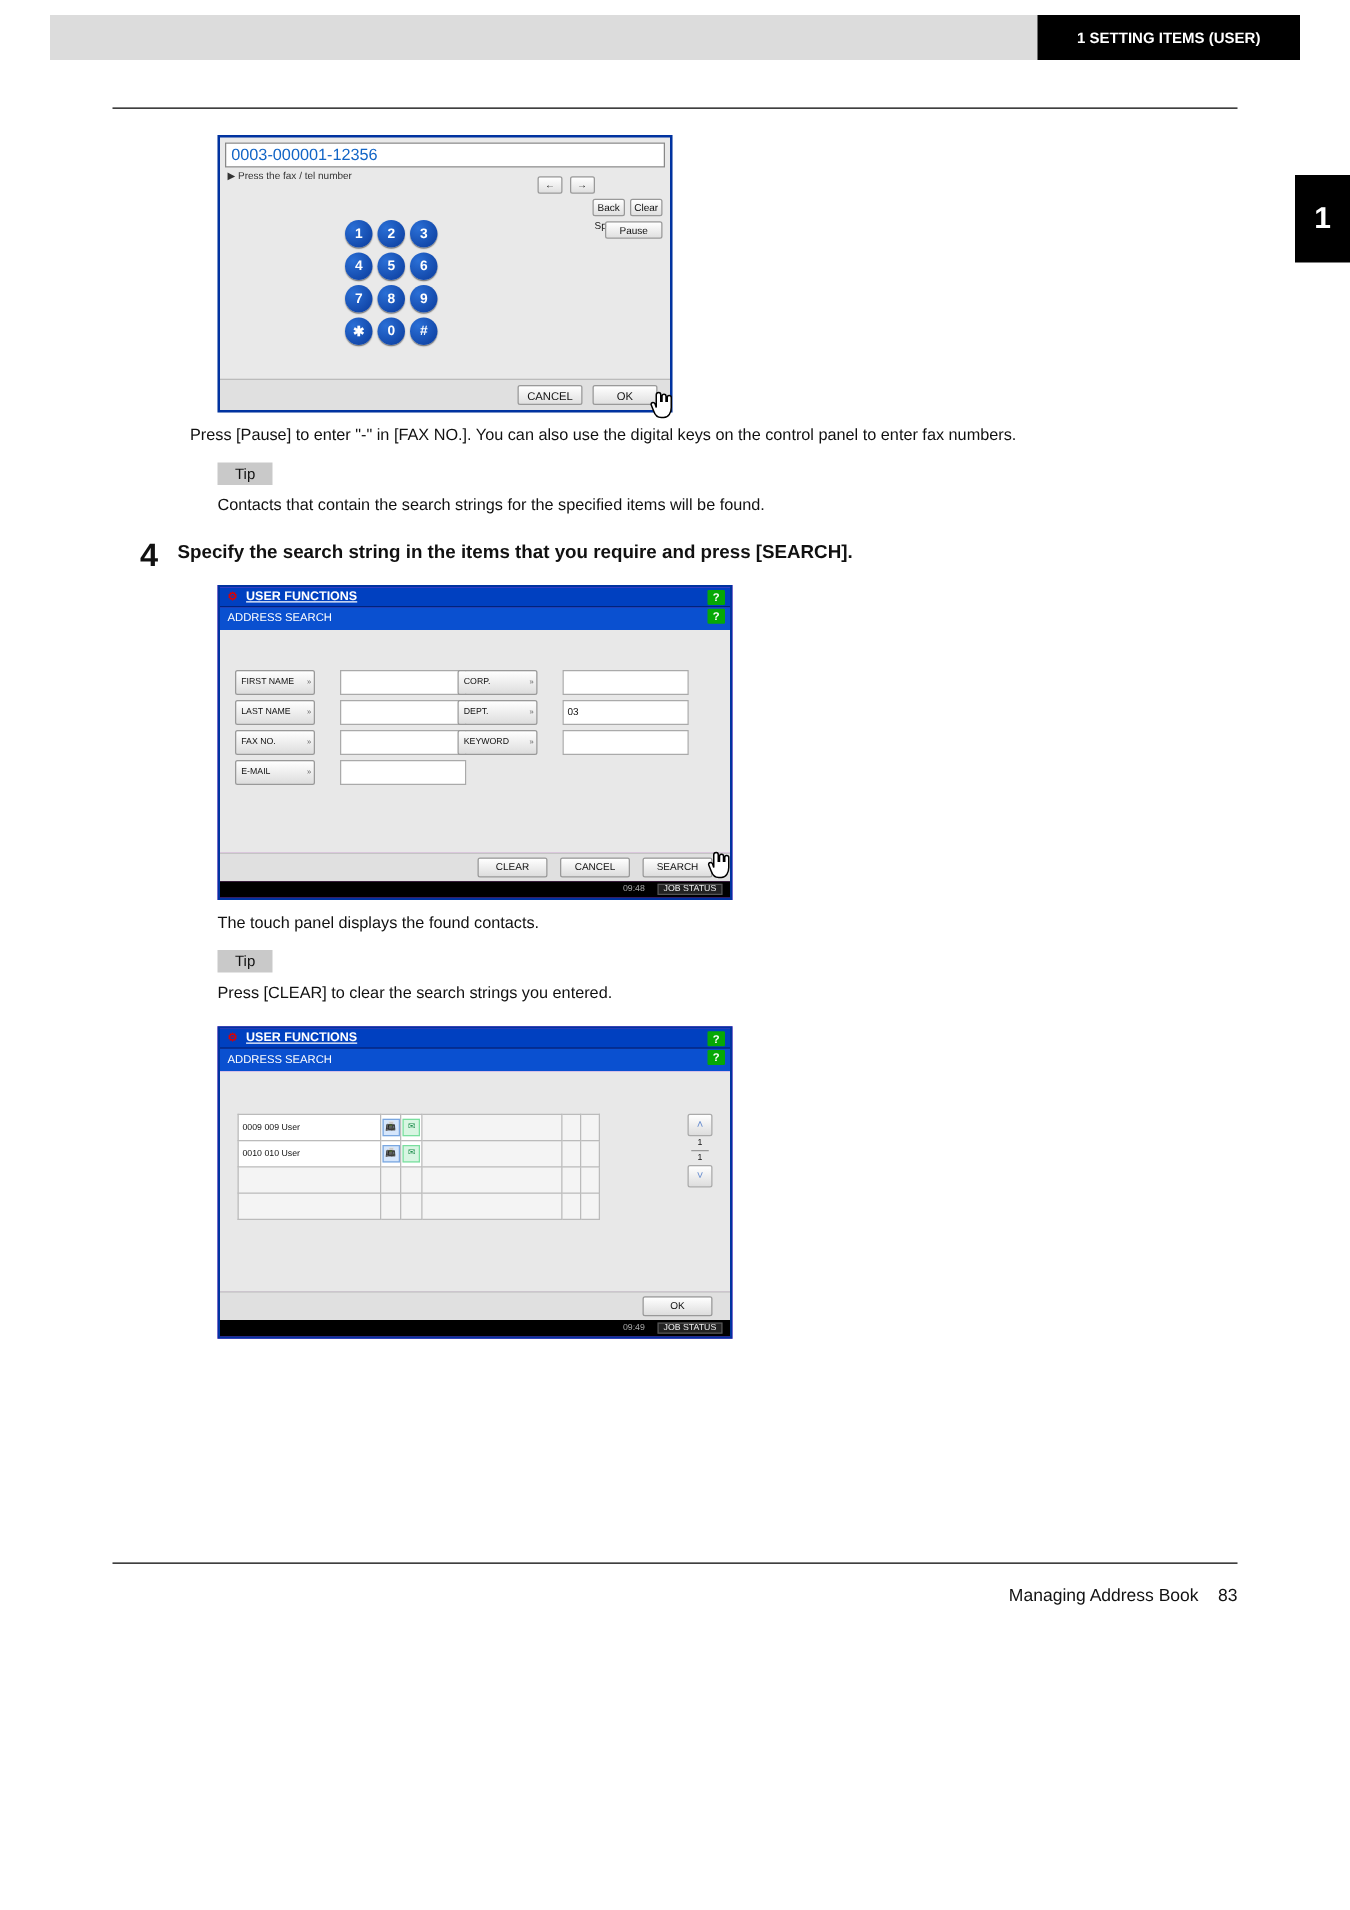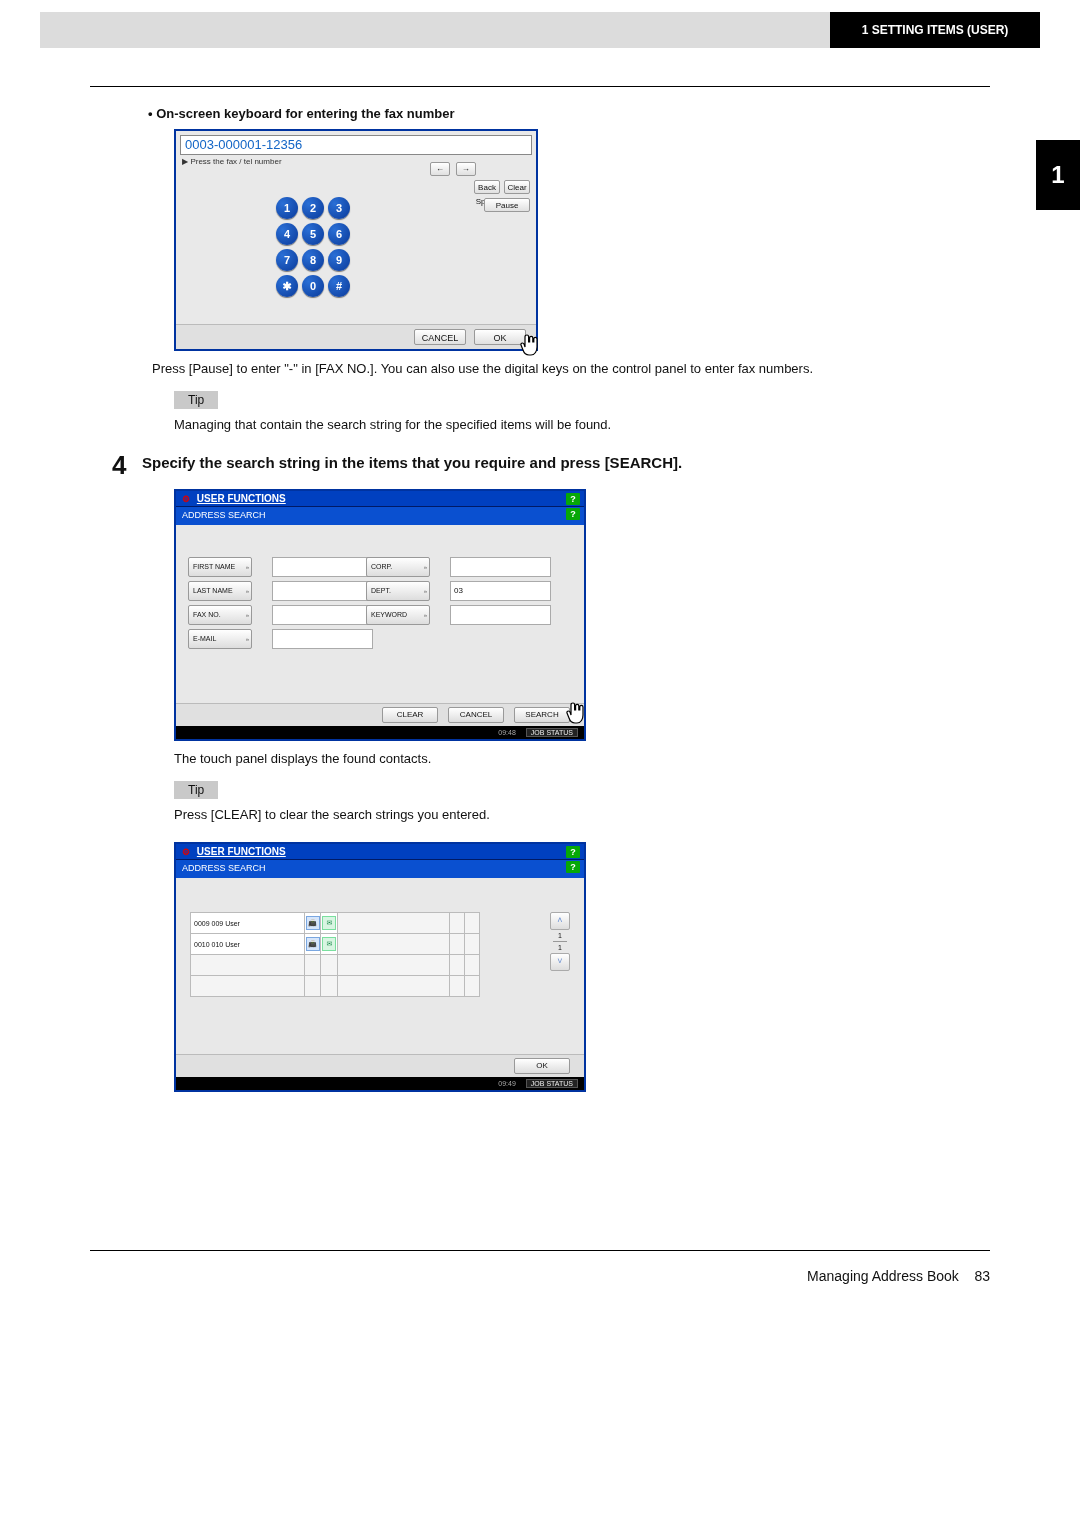--- a/index.html
+++ b/index.html
@@ -307,21 +307,20 @@
 
 <div class="page">
   <div class="top-gray"></div>
   <div class="top-black">1 SETTING ITEMS (USER)</div>
   <div class="side-tab">1</div>
   <div class="hr-top"></div>
 
   <div class="content">
 
     
-    <div class="bullet-heading">•  On-screen keyboard for entering the fax number</div>
 
     <div class="kbd-panel">
       <div class="kbd-display">0003-000001-12356</div>
       <div class="kbd-instr">
         <span class="tri">▶</span>
         <span>Press the fax / tel number</span>
       </div>
       <div class="kbd-right">
         <div>
           <span class="kbd-btn kbd-arrow">←</span>
@@ -355,21 +354,21 @@
       </div>
       <div class="cursor-hand" style="right:-6px; bottom:-10px;">
         <svg viewBox="0 0 24 26">
             <path d="M9 2c1 0 1.6.8 1.6 1.8V9h1V5c0-1 .7-1.7 1.6-1.7s1.6.7 1.6 1.7v4h1V6c0-1 .7-1.6 1.5-1.6S19 5 19 6v8c0 4-2 8-6 8H11c-3 0-5-2-6-5l-2-5c-.4-1 .3-2 1.4-2 .8 0 1.4.5 1.7 1.2L7 14V3.8C7 2.8 7.8 2 9 2Z" fill="#fff" stroke="#000" stroke-width="1.2"></path>
           </svg>
       </div>
     </div>
 
     <div class="body-text">Press [Pause] to enter "-" in [FAX NO.]. You can also use the digital keys on the control panel to enter fax numbers.</div>
     <div class="tip-box">Tip</div>
-    <div class="body-text" style="margin-left:84px;">Managing that contain the search string for the specified items will be found.</div>
+    <div class="body-text" style="margin-left:84px;">Contacts that contain the search strings for the specified items will be found.</div>
 
     
     <div class="step-row">
       <div class="step-num">4</div>
       <div class="step-text">Specify the search string in the items that you require and press [SEARCH].</div>
     </div>
 
     
     <div class="uf-panel">
       <div class="uf-titlebar">

